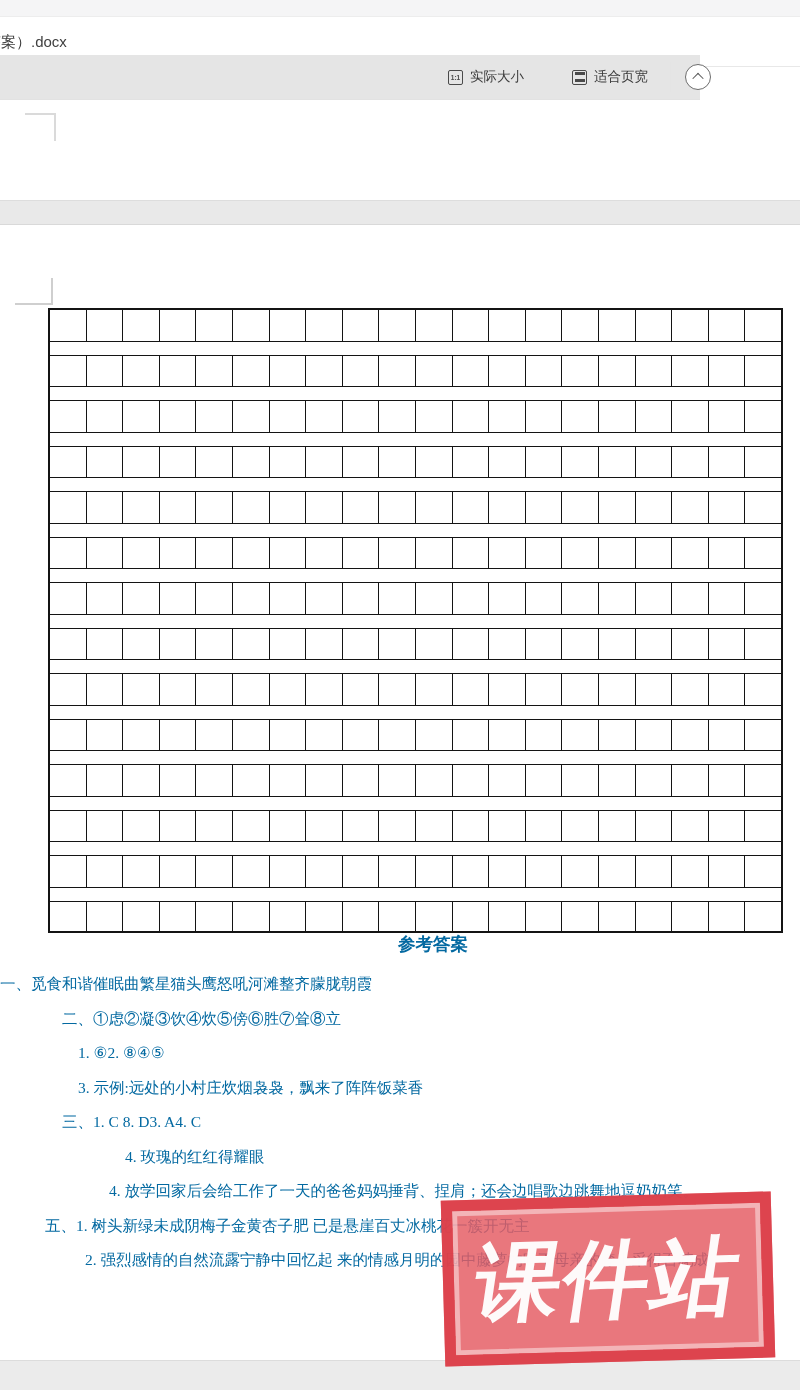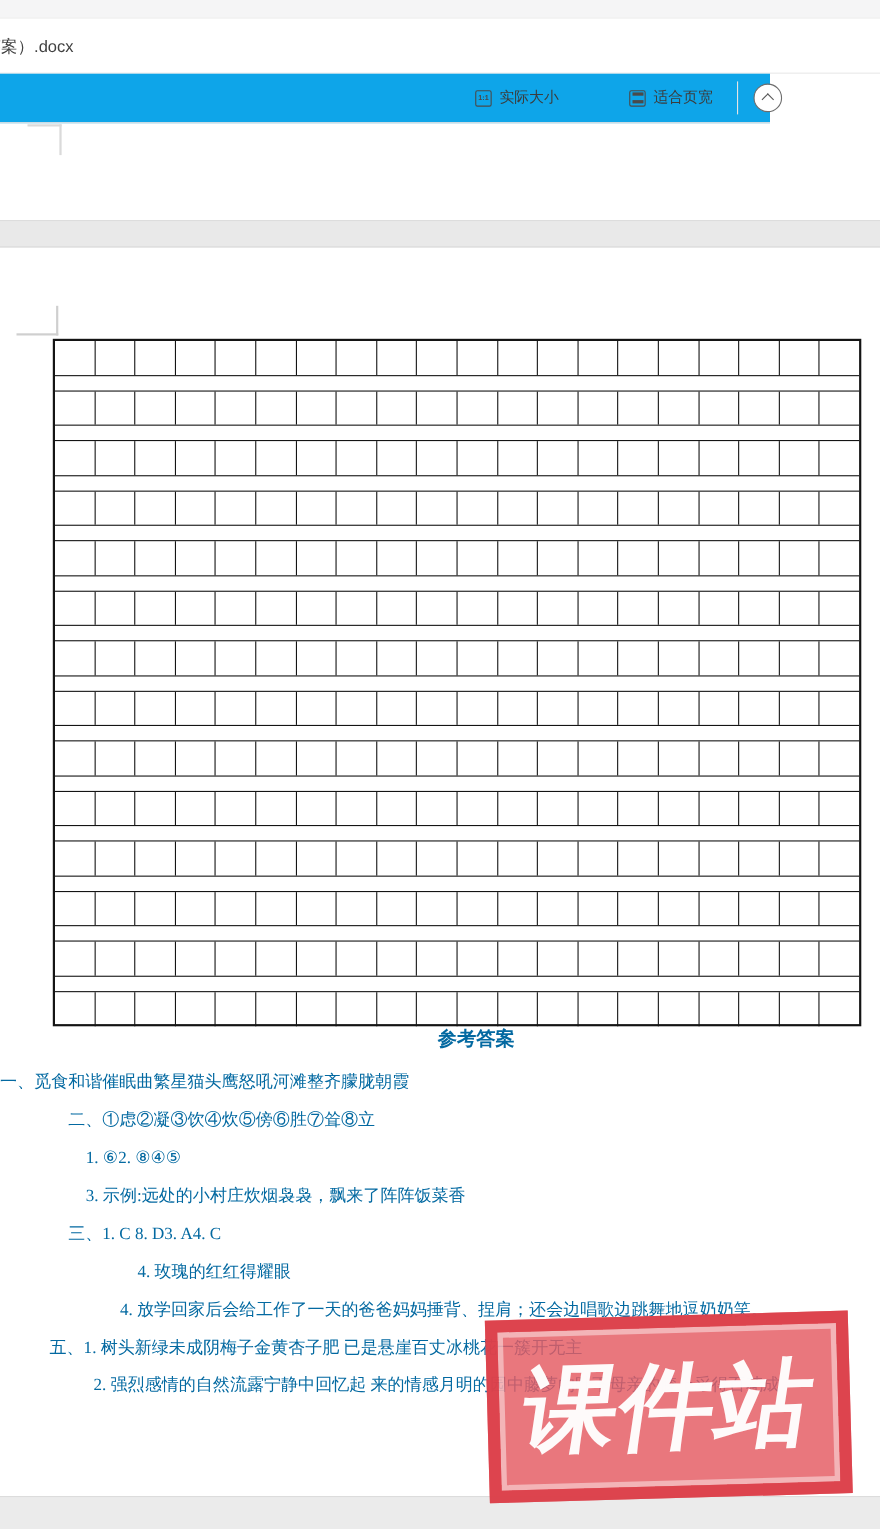--- a/index.html
+++ b/index.html
@@ -7,26 +7,26 @@
   body { position:relative; overflow:hidden; background:#ffffff;
          font-family:"Liberation Sans", sans-serif; }
 
   
   .top-strip   { position:absolute; left:0; top:0; width:800px; height:17px;
                  background:#f5f5f6; border-bottom:1px solid #ededed; }
   .titlebar    { position:absolute; left:0; top:17px; width:800px; height:50px;
                  background:#fff; border-bottom:1px solid #e8e8e8; }
   .filename    { position:absolute; left:-14px; top:16px; font-size:15px;
                  color:#404040; white-space:nowrap; }
-  .toolbar     { position:absolute; left:0; top:67px; width:700px; height:45px;
-                 background:#0ea5e9; border-bottom:1px solid #e2e2e2;
+  .toolbar     { position:absolute; left:0; top:55px; width:700px; height:45px;
+                 background:#e5e5e5; border-bottom:1px solid #e2e2e2;
                  display:flex; align-items:center; justify-content:flex-end; }
   .tb-btn      { display:flex; align-items:center; gap:7px; color:#3c3c3c;
                  font-size:13.5px; cursor:pointer; background:none; border:none; }
-  .tb-btn + .tb-btn { margin-left:40px;padding-left:24px; }
+  .tb-btn + .tb-btn { margin-left:24px;padding-left:24px; }
   .icon-actual { width:15px; height:15px; border:1.5px solid #4a4a4a; border-radius:2px;
                  display:flex; align-items:center; justify-content:center;
                  font-size:6.5px; font-weight:bold; color:#4a4a4a; letter-spacing:0; }
   .icon-fit    { width:15px; height:15px; border:1.5px solid #4a4a4a; border-radius:2px;
                  display:flex; flex-direction:column; justify-content:space-between;
                  padding:1.5px; }
   .icon-fit i  { display:block; height:3px; background:#4a4a4a; }
   .tb-divider  { width:1px; height:30px; background:#e4e4e4; margin:0 14px 0 22px; }
   .icon-collapse { width:26px; height:26px; border:1.5px solid #6d6d6d; border-radius:50%;
                  margin-right:-11px; display:flex; align-items:center; justify-content:center;

